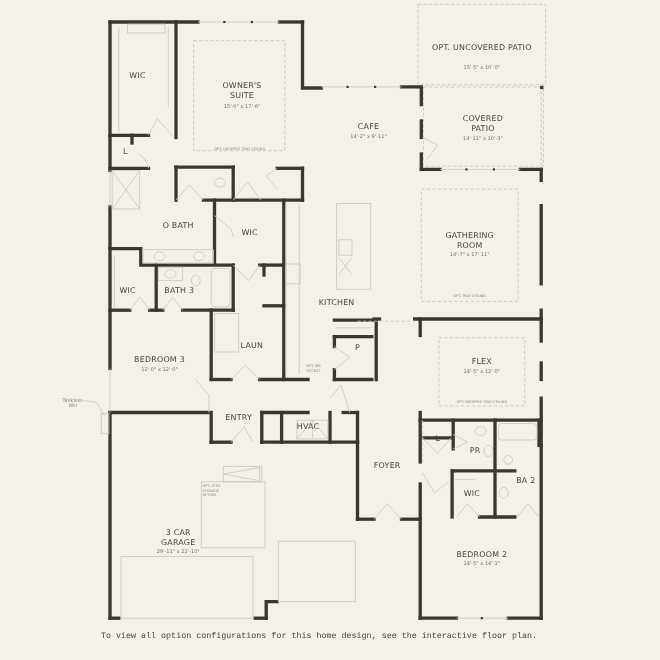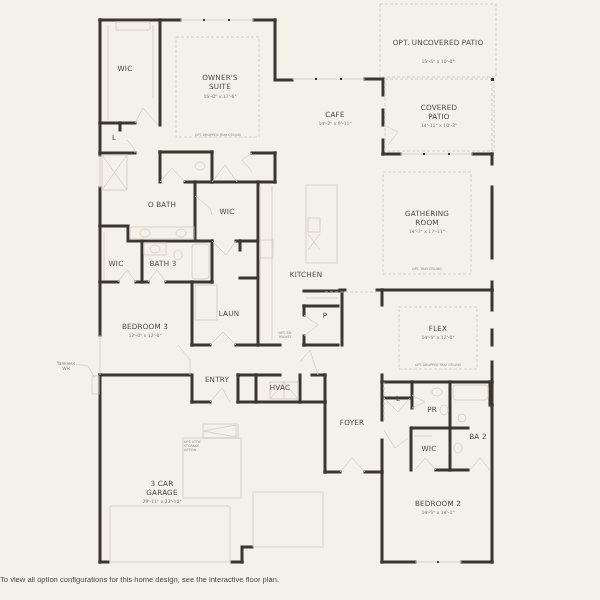--- a/index.html
+++ b/index.html
@@ -7,21 +7,21 @@
   #plan { position:absolute; left:0; top:0; width:600px; height:600px; }
   .wall { stroke:#3b3631; stroke-width:3; fill:none; stroke-linecap:square; }
   .dash { stroke:#c9c6bd; stroke-width:0.8; fill:none; stroke-dasharray:3 2; }
   .fixture { stroke:#cfcbc2; stroke-width:0.8; fill:none; }
   .door { stroke:#cfcbc2; stroke-width:0.8; fill:none; }
   .win { stroke:#cfcbc2; stroke-width:0.8; fill:none; }
   .lbl { fill:#4a4540; font-family:"DejaVu Sans", sans-serif; font-size:7.2px; text-anchor:middle; letter-spacing:0.2px; }
   .dim { fill:#7a756e; font-family:"DejaVu Sans", sans-serif; font-size:4.6px; text-anchor:middle; }
   .note { fill:#8a857e; font-family:"DejaVu Sans", sans-serif; font-size:3.2px; text-anchor:middle; }
   .note-l { fill:#8a857e; font-family:"DejaVu Sans", sans-serif; font-size:3.2px; text-anchor:start; }
-  .footer { position:absolute; left:0; top:575px; width:580px; text-align:left; font-family:Liberation Sans, sans-serif; font-size:7.6px; color:#4a4540; }
+  .footer { position:absolute; left:0; top:575px; width:580px; text-align:center; font-family:Liberation Mono, monospace; font-size:7.6px; color:#4a4540; }
 </style>
 </head>
 <body>
 
 <svg id="plan" viewBox="0 0 600 600" xmlns="http://www.w3.org/2000/svg">
 
   <rect class="dash" x="380" y="4" width="116" height="73"></rect>
 
   <line class="dash" x1="492" y1="78" x2="492" y2="152"></line>
 

